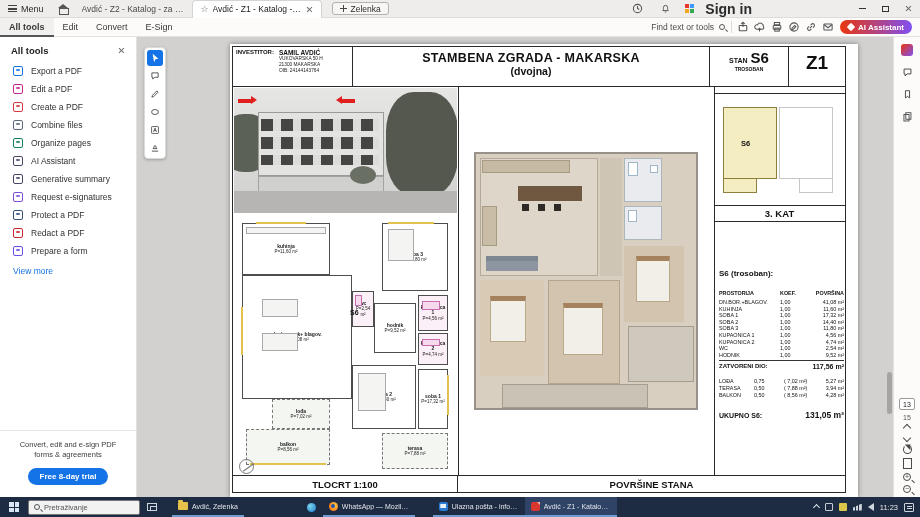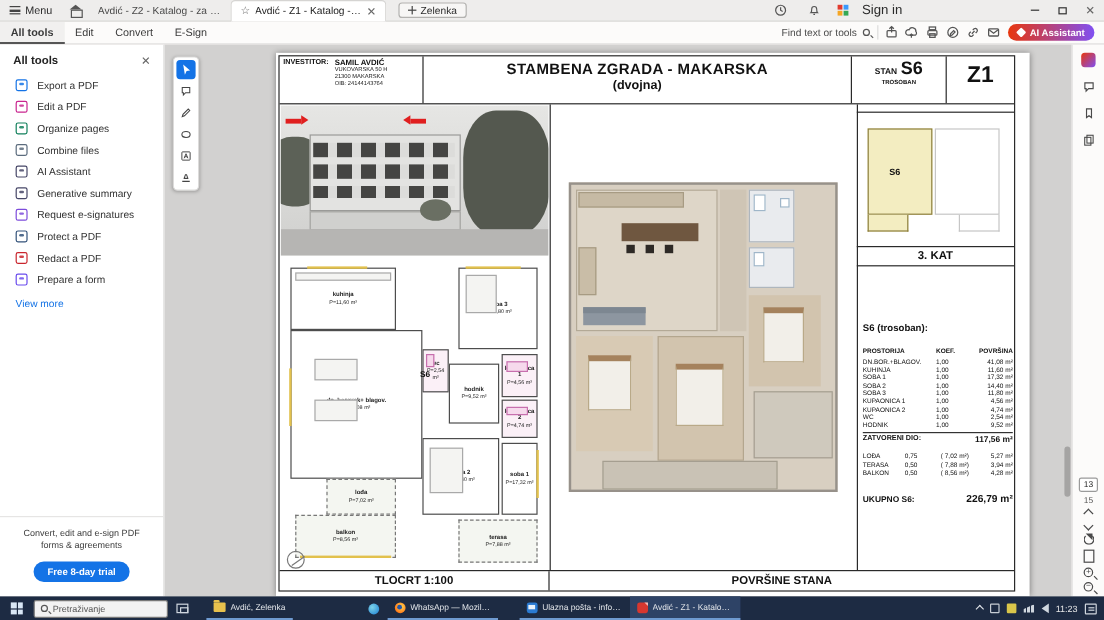--- a/index.html
+++ b/index.html
@@ -22,21 +22,21 @@
   .cross::before,.cross::after{content:"";position:absolute;left:3px;top:0;width:1.1px;height:7px;background:#666}
   .cross::before{transform:rotate(45deg)}.cross::after{transform:rotate(-45deg)}
   .create-btn{display:flex;align-items:center;gap:4px;border:1px solid #b3b2b0;border-radius:3px;height:13px;padding:0 7px;margin-left:10px;font-size:8.5px;background:#f7f6f5}
   .plus{position:relative;width:7px;height:7px}
   .plus::before,.plus::after{content:"";position:absolute;background:#444}
   .plus::before{left:3px;top:0;width:1.2px;height:7px}.plus::after{left:0;top:3px;width:7px;height:1.2px}
   .tb-right{margin-left:auto;display:flex;align-items:center;gap:11px}
   .appgrid{display:grid;grid-template-columns:4px 4px;grid-template-rows:4px 4px;gap:1px}
   .appgrid span:nth-child(1){background:#e23b2e}.appgrid span:nth-child(2){background:#3b99fc}
   .appgrid span:nth-child(3){background:#f5a623}.appgrid span:nth-child(4){background:#34a853}
-  .signin{font-weight:normal;font-size:11px}
+  .signin{font-weight:bold;font-size:14px}
   .win-ctrls{display:flex;margin-left:88px}
   .wc-btn{width:23px;height:18px;display:flex;align-items:center;justify-content:center}
   .ic-min{width:7px;height:1.2px;background:#333}
   .ic-max{width:7px;height:6px;border:1.1px solid #333}
   svg.ic{display:block}
 
   
   .toolbar{position:absolute;top:18px;left:0;right:0;height:19px;background:#fcfbfa;border-bottom:1px solid #e3e2e1;display:flex;align-items:center;font-size:9px;color:#3a3a3a;z-index:29}
   .nav-item{padding:0 9px;height:19px;display:flex;align-items:center}
   .nav-item.active{font-weight:bold;box-shadow:inset 0 -2px 0 #565656;background:#f1f0ef}
@@ -327,26 +327,30 @@
     </div>
     <div class="sb-item">
         <span class="ticon" style="color: rgb(20, 115, 230);"></span>
         <span>Export a PDF</span>
       </div>
     <div class="sb-item">
         <span class="ticon" style="color: rgb(201, 37, 143);"></span>
         <span>Edit a PDF</span>
       </div>
     <div class="sb-item">
+        <span class="ticon" style="color: rgb(215, 55, 63);"></span>
+        <span>Create a PDF</span>
+      </div>
+    <div class="sb-item">
+        <span class="ticon" style="color: rgb(91, 107, 125);"></span>
+        <span>Combine files</span>
+      </div>
+    <div class="sb-item">
         <span class="ticon" style="color: rgb(18, 128, 92);"></span>
         <span>Organize pages</span>
-      </div>
-    <div class="sb-item">
-        <span class="ticon" style="color: rgb(91, 107, 125);"></span>
-        <span>Combine files</span>
       </div>
     <div class="sb-item">
         <span class="ticon" style="color: rgb(70, 70, 103);"></span>
         <span>AI Assistant</span>
       </div>
     <div class="sb-item">
         <span class="ticon" style="color: rgb(70, 70, 103);"></span>
         <span>Generative summary</span>
       </div>
     <div class="sb-item">
@@ -636,21 +640,21 @@
               </div>
             <div class="ar-row">
                 <span class="c-room">BALKON</span>
                 <span class="c-koef">0,50</span>
                 <span class="c-base">( 8,56 m²)</span>
                 <span class="c-area" style="width:26px">4,28 m²</span>
               </div>
           </div>
           <div class="ar-total">
             <span class="lab">UKUPNO S6:</span>
-              <span class="val">226,79 m²</span>
+              <span class="val">131,05 m²</span>
           </div>
         </div>
 
         <div class="fband">
           <div class="fcell fc1">TLOCRT  1:100</div>
           <div class="fcell fc3">POVRŠINE STANA</div>
         </div>
 
       </div>
     </div>

